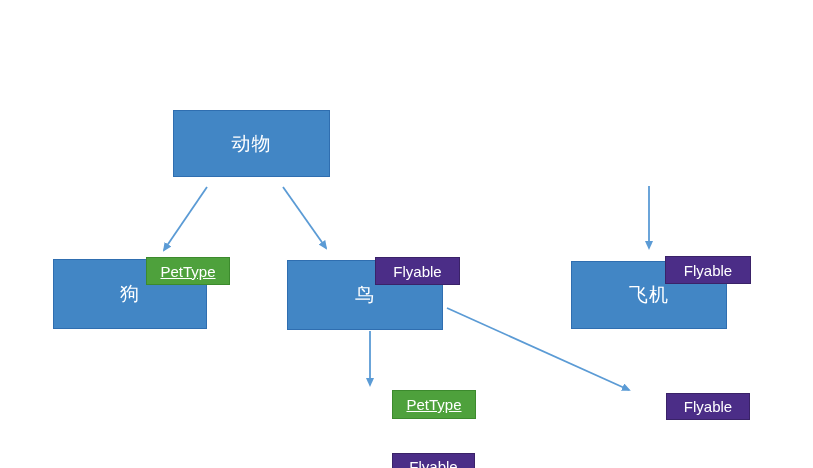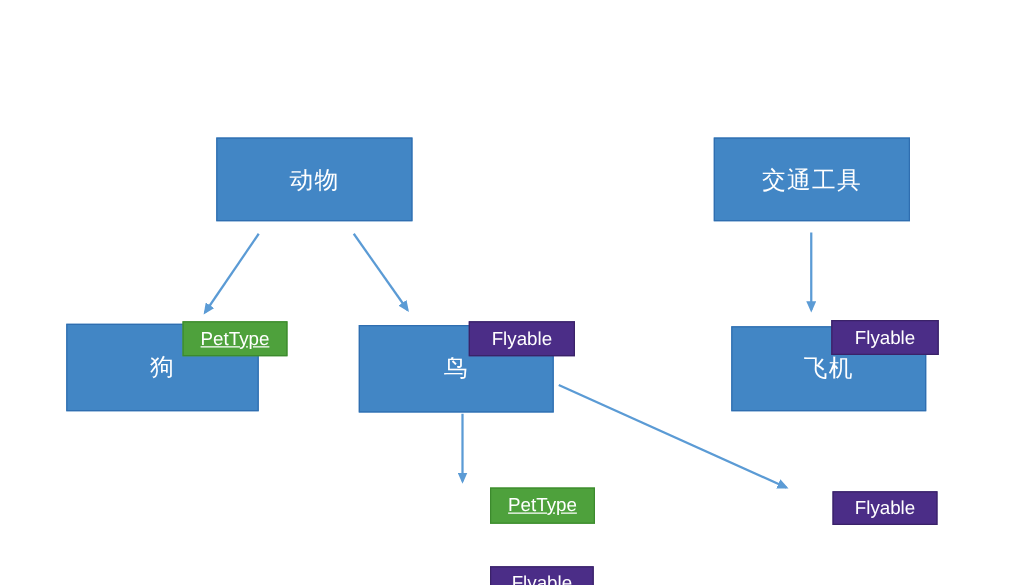--- a/index.html
+++ b/index.html
@@ -52,21 +52,21 @@
   }
   .badge.purple {
     background: var(--badge-purple, #4b2d87);
     border: 1px solid var(--badge-purple-border, #3a2268);
   }
   
   .node-animal  { left: 173px; top:  63px; width: 157px; height: 67px; }
   .node-vehicle { left: 571px; top:  63px; width: 157px; height: 67px; }
   .node-dog     { left:  53px; top: 212px; width: 154px; height: 70px; }
   .node-bird    { left: 287px; top: 213px; width: 156px; height: 70px; }
-  .node-plane   { left: 585px; top: 214px; width: 156px; height: 68px; }
+  .node-plane   { left: 571px; top: 214px; width: 156px; height: 68px; }
   .node-parrot  { left: 292px; top: 352px; width: 153px; height: 68px; }
   .node-sparrow { left: 571px; top: 353px; width: 156px; height: 67px; }
   
   .badge-dog-pettype    { left: 146px; top: 210px; width: 84px; height: 28px; }
   .badge-bird-flyable   { left: 375px; top: 210px; width: 85px; height: 28px; }
   .badge-plane-flyable  { left: 665px; top: 209px; width: 86px; height: 28px; }
   .badge-parrot-pettype { left: 392px; top: 343px; width: 84px; height: 29px; }
   .badge-parrot-flyable { left: 392px; top: 406px; width: 83px; height: 27px; }
   .badge-sparrow-flyable{ left: 666px; top: 346px; width: 84px; height: 27px; }
 </style>
@@ -85,23 +85,20 @@
     <line x1="283" y1="140" x2="326" y2="201" stroke="#5b9bd5" stroke-width="1.8" marker-end="url(#arrowhead)"></line>
     <line x1="649" y1="139" x2="649" y2="201" stroke="#5b9bd5" stroke-width="1.8" marker-end="url(#arrowhead)"></line>
     <line x1="370" y1="284" x2="370" y2="338" stroke="#5b9bd5" stroke-width="1.8" marker-end="url(#arrowhead)"></line>
     <line x1="447" y1="261" x2="629" y2="343" stroke="#5b9bd5" stroke-width="1.8" marker-end="url(#arrowhead)"></line>
   </svg>
 
   <div class="node node-animal">
     <span>动物</span>
   </div>
 
-  <div class="node node-vehicle">
-    <span>交通工具</span>
-  </div>
 
   <div class="node node-dog">
     <span>狗</span>
   </div>
   <div class="badge green badge-dog-pettype">
     <span>PetType</span>
   </div>
 
   <div class="node node-bird">
     <span>鸟</span>

